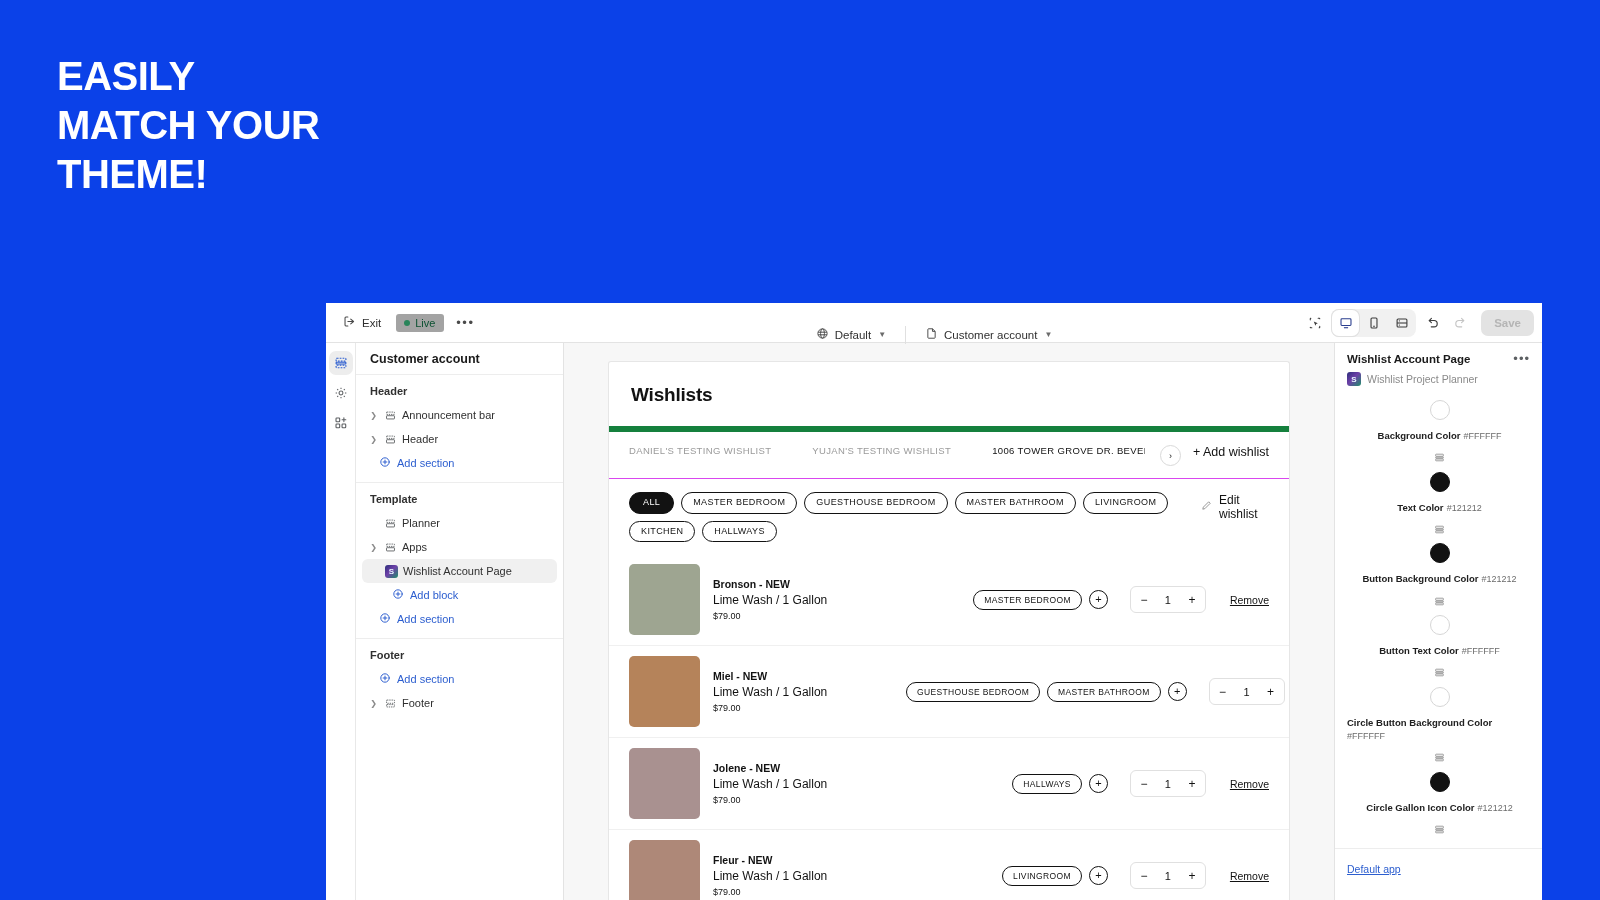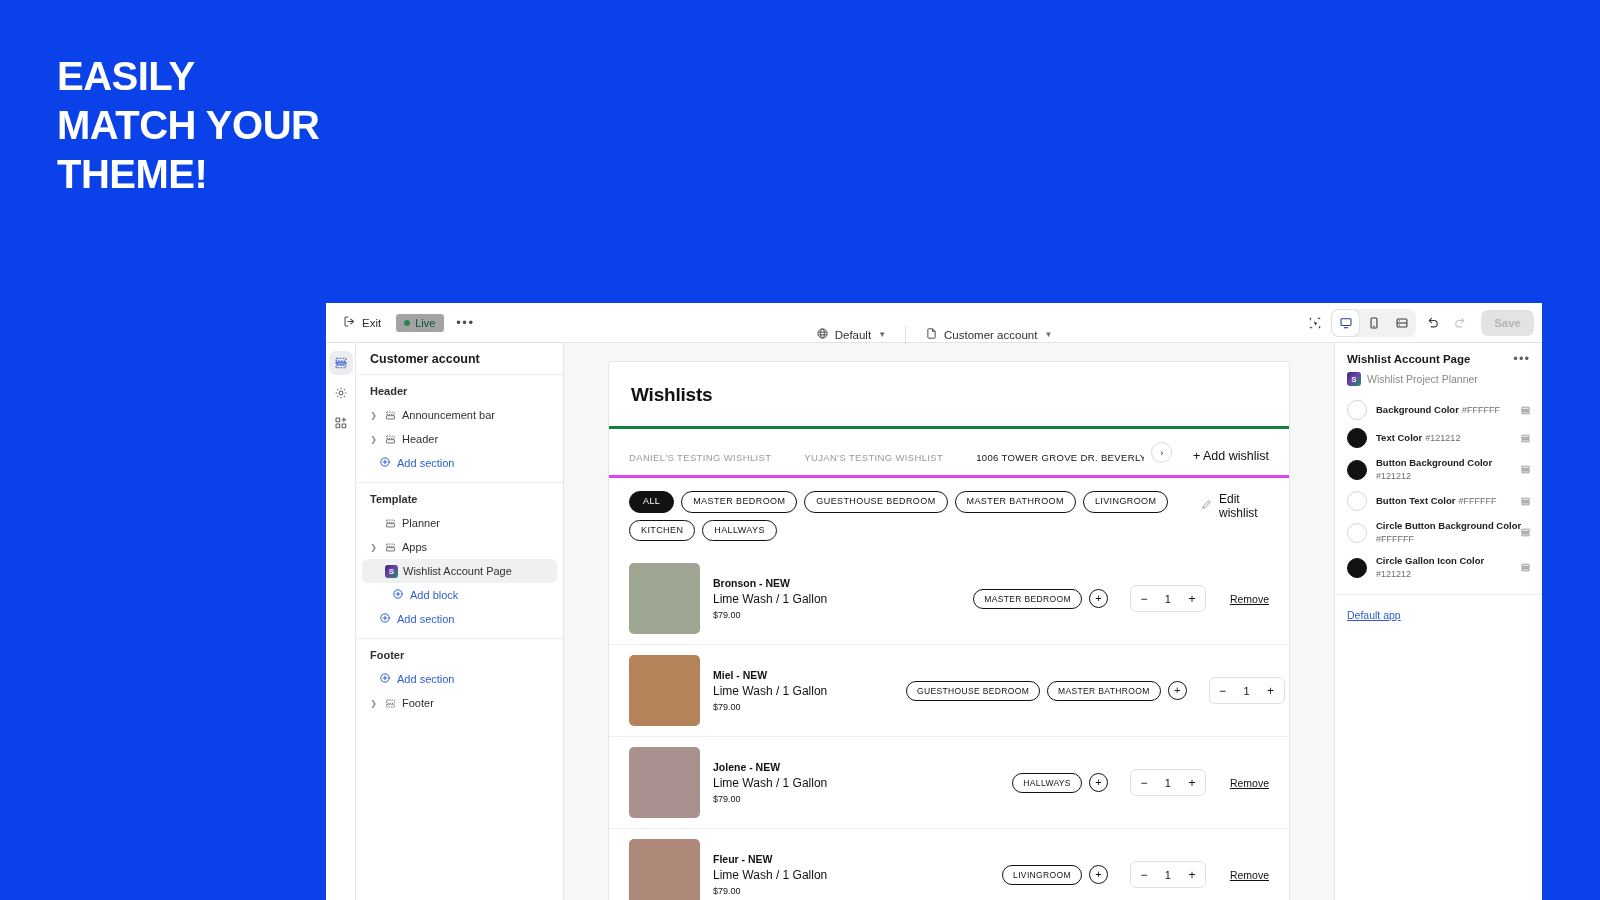--- a/index.html
+++ b/index.html
@@ -164,27 +164,27 @@
     border: 1px solid #e6e6e6; border-bottom: none;
     border-radius: 3px 3px 0 0;
     display: flex; flex-direction: column;
     overflow: hidden;
     font-family: "Liberation Sans", sans-serif;
   }
   .pv-title {
     padding: 22px 22px 20px 22px;
     font-size: 19px; font-weight: 700; color: #121212;
     letter-spacing: -0.2px;
-    border-bottom: 3px solid #15803d;
+    border-bottom: 6px solid #15803d;
   }
   .pv-tabs {
-    display: flex; align-items: flex-end;
+    display: flex; align-items: flex-start;
     padding: 13px 20px 12px 20px;
-    border-bottom: 3px solid #d946ef;
-    gap: 4px;
+    border-bottom: 1px solid #d946ef;
+    gap: 12px;
   }
   .pv-tab {
     font-size: 9.5px; letter-spacing: 0.35px;
     color: #9a9a9a; white-space: nowrap;
     padding: 0 15px 0 0; margin-right: 14px;
     cursor: pointer; text-transform: uppercase;
   }
   .pv-tab.active { color: #121212; font-weight: 400; }
   .pv-tab.clipped {
     max-width: 168px; overflow: hidden; text-overflow: clip;
@@ -291,21 +291,21 @@
     cursor: pointer; line-height: .9; padding: 0 2px;
   }
   .rp-sub {
     display: flex; align-items: center; gap: 6px;
     padding: 7px 12px 10px 12px;
     font-size: 10.5px; color: #8a8a8a;
   }
   .rp-sub .app-chip { width: 14px; height: 14px; flex: 0 0 14px; }
   .color-row {
     display: flex; align-items: center; gap: 9px;
-    padding: 4px 10px 4px 12px; cursor: pointer;
+    padding: 4px 10px 4px 12px; cursor: pointer; flex-direction: column;
   }
   .swatch-circle {
     width: 20px; height: 20px; border-radius: 50%; flex: 0 0 20px;
     border: 1px solid #d6d6d6;
   }
   .color-meta { flex: 1 1 auto; min-width: 0; }
   .color-label {
     font-size: 9.5px; font-weight: 700; color: #202020;
     white-space: nowrap; overflow: hidden; text-overflow: ellipsis;
     line-height: 1.3;

